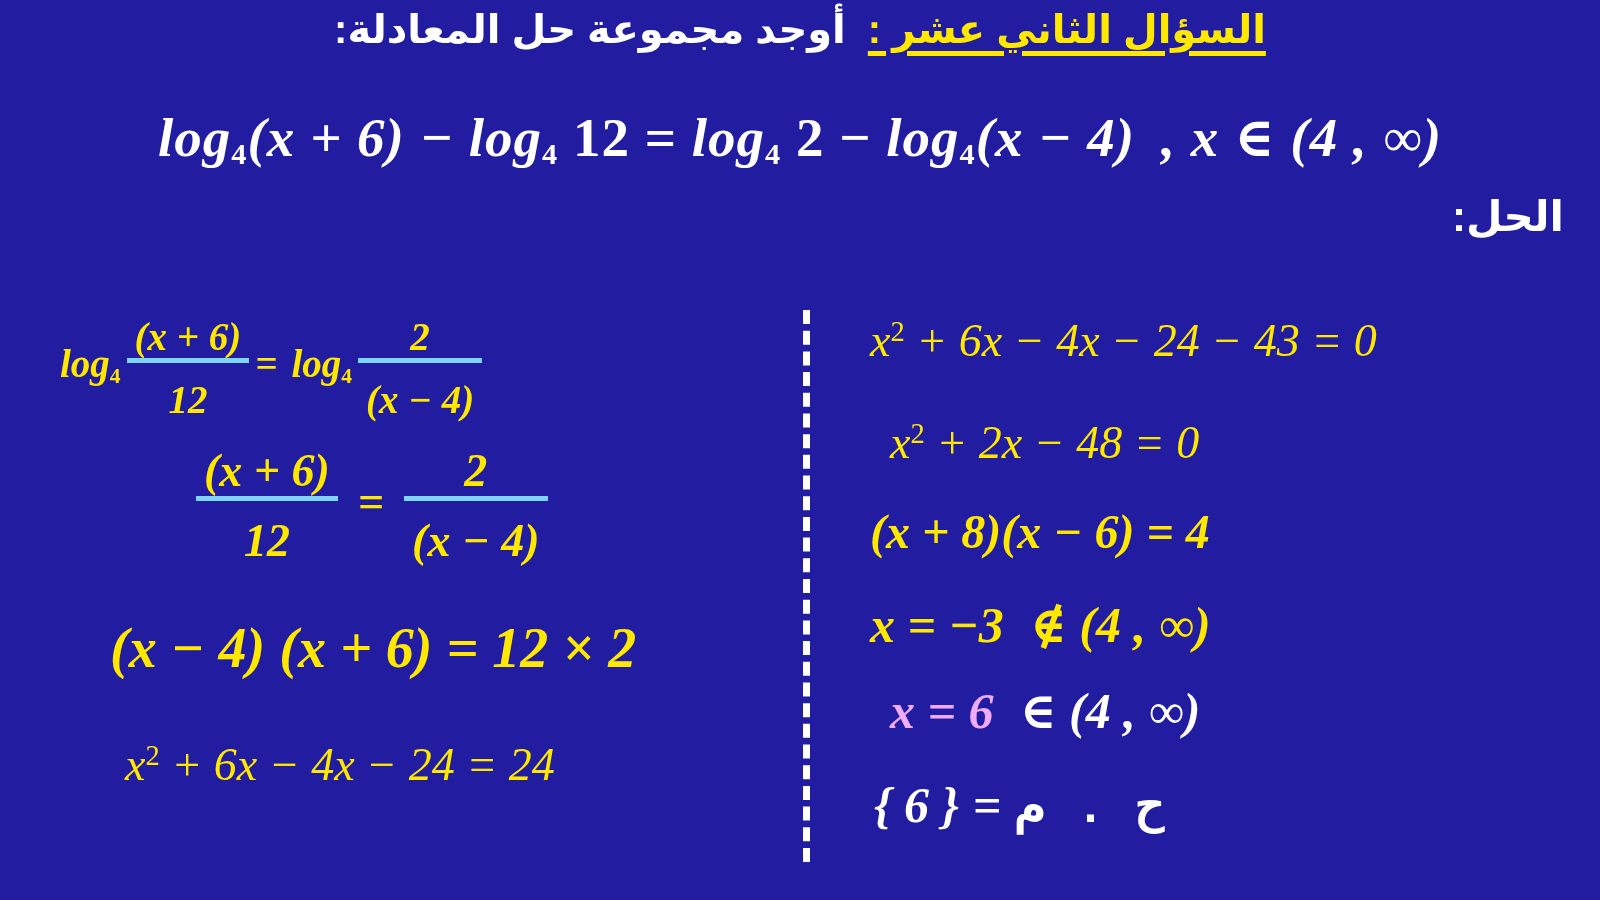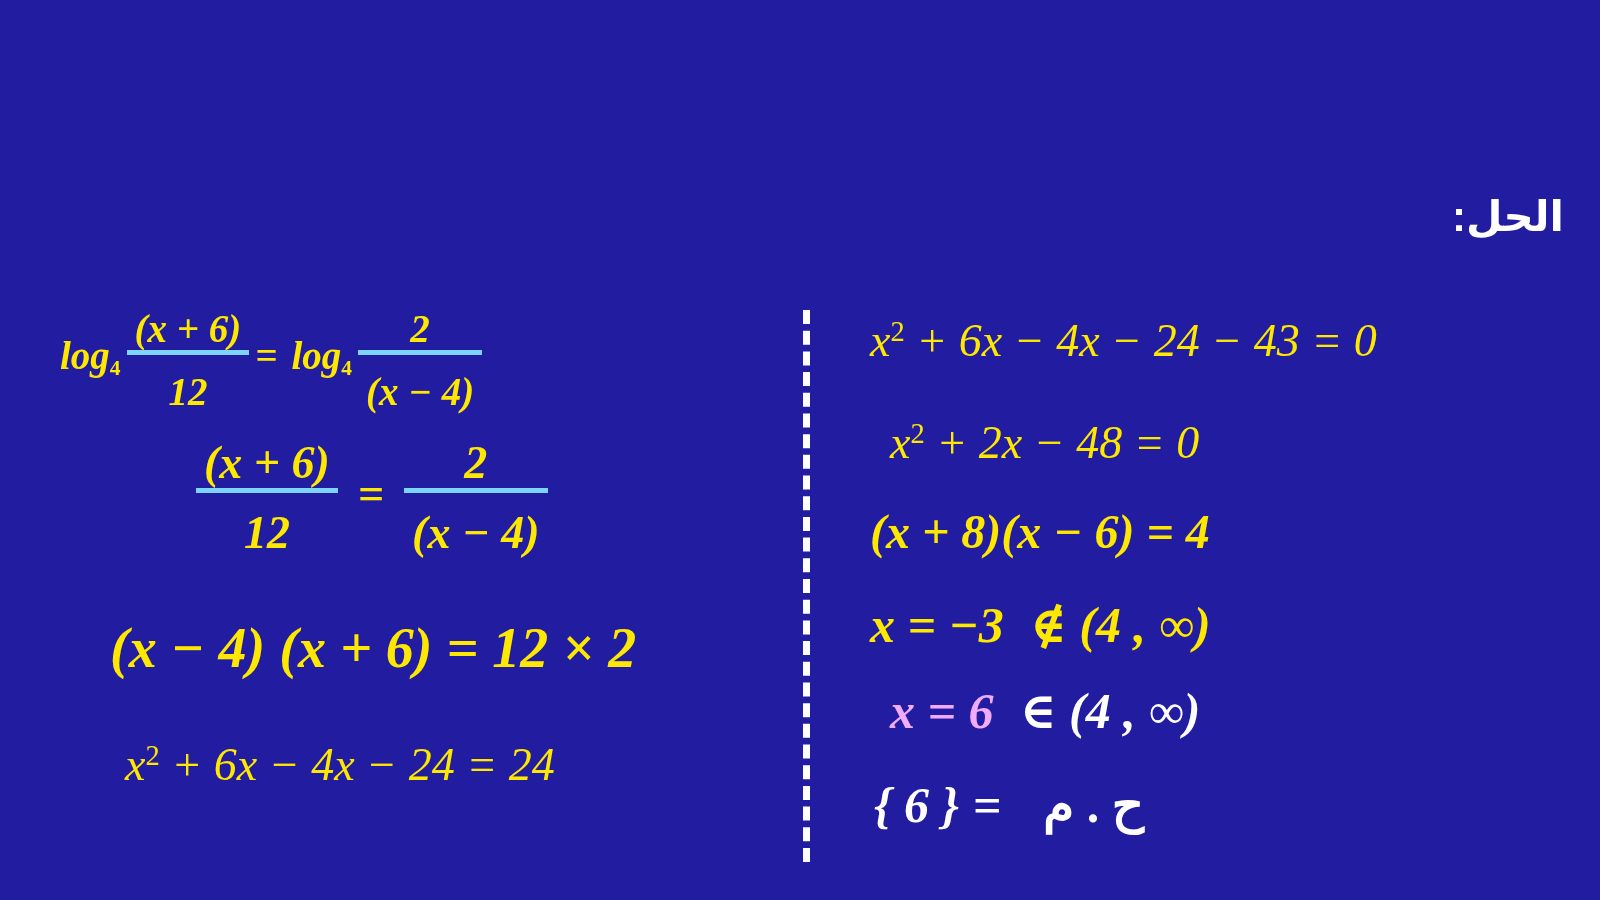--- a/index.html
+++ b/index.html
@@ -113,21 +113,21 @@
     line-height: 1.0;
   }
   .bold { font-weight: bold; font-style: italic; }
   .reg  { font-weight: normal; font-style: italic; }
 
   
   .frac {
     display: inline-block;
     vertical-align: middle;
     text-align: center;
-    margin: 8px 6px;
+    margin: 16px 6px;
   }
   .frac .num {
     display: block;
     padding: 0 8px 2px 8px;
   }
   .frac .den {
     display: block;
     border-top: 5px solid #7dd3fc;
     padding: 17px 8px 0 8px;
     font-family: Liberation Serif, serif;
@@ -145,33 +145,38 @@
   .R1 { position: absolute; left: 58px;  top: 18px;  font-size: 46px; }
   .R2 { position: absolute; left: 78px;  top: 120px; font-size: 46px; }
   .R3 { position: absolute; left: 58px;  top: 208px; font-size: 48px; }
   .R4 { position: absolute; left: 58px;  top: 300px; font-size: 50px; }
   .R5 { position: absolute; left: 78px;  top: 386px; font-size: 50px; }
   .R6 { position: absolute; left: 62px;  top: 480px; font-size: 50px; }
 
   .sp { display: inline-block; width: 14px; }
   .sp-lg { display: inline-block; width: 26px; }
   .ar {
-    font-family: Liberation Serif, serif;
+    font-family: Liberation Mono, monospace;
     font-style: normal;
     direction: rtl;
     unicode-bidi: embed;
-    margin-left: 28px;
   }
 </style>
 </head>
 <body>
 
 <div class="slide">
 
-
+  <div class="header">
+    <span class="q-title">السؤال الثاني عشر :</span><span class="q-prompt">أوجد مجموعة حل المعادلة:</span>
+  </div>
+
+  <div class="main-eq">
+    <span>log</span><sub class="sm">4</sub><span>(x + 6) − </span><span>log</span><sub class="sm">4</sub><span class="up"> 12 = </span><span>log</span><sub class="sm">4</sub><span class="up"> 2 − </span><span>log</span><sub class="sm">4</sub><span>(x − 4)</span><span class="sp-lg"></span><span>, x ∈ (4 , ∞)</span>
+  </div>
 
   <div class="solve-label">الحل:</div>
 
   <div class="divider"></div>
 
   <div class="col col-left">
 
     <div class="line L1 bold">
       <span>log</span><sub class="sm">4</sub><span class="frac"><span class="num">(x + 6)</span><span class="den">12</span></span><span class="up">=</span><span class="sp"></span><span>log</span><sub class="sm">4</sub><span class="frac"><span class="num">2</span><span class="den">(x − 4)</span></span>
     </div>

